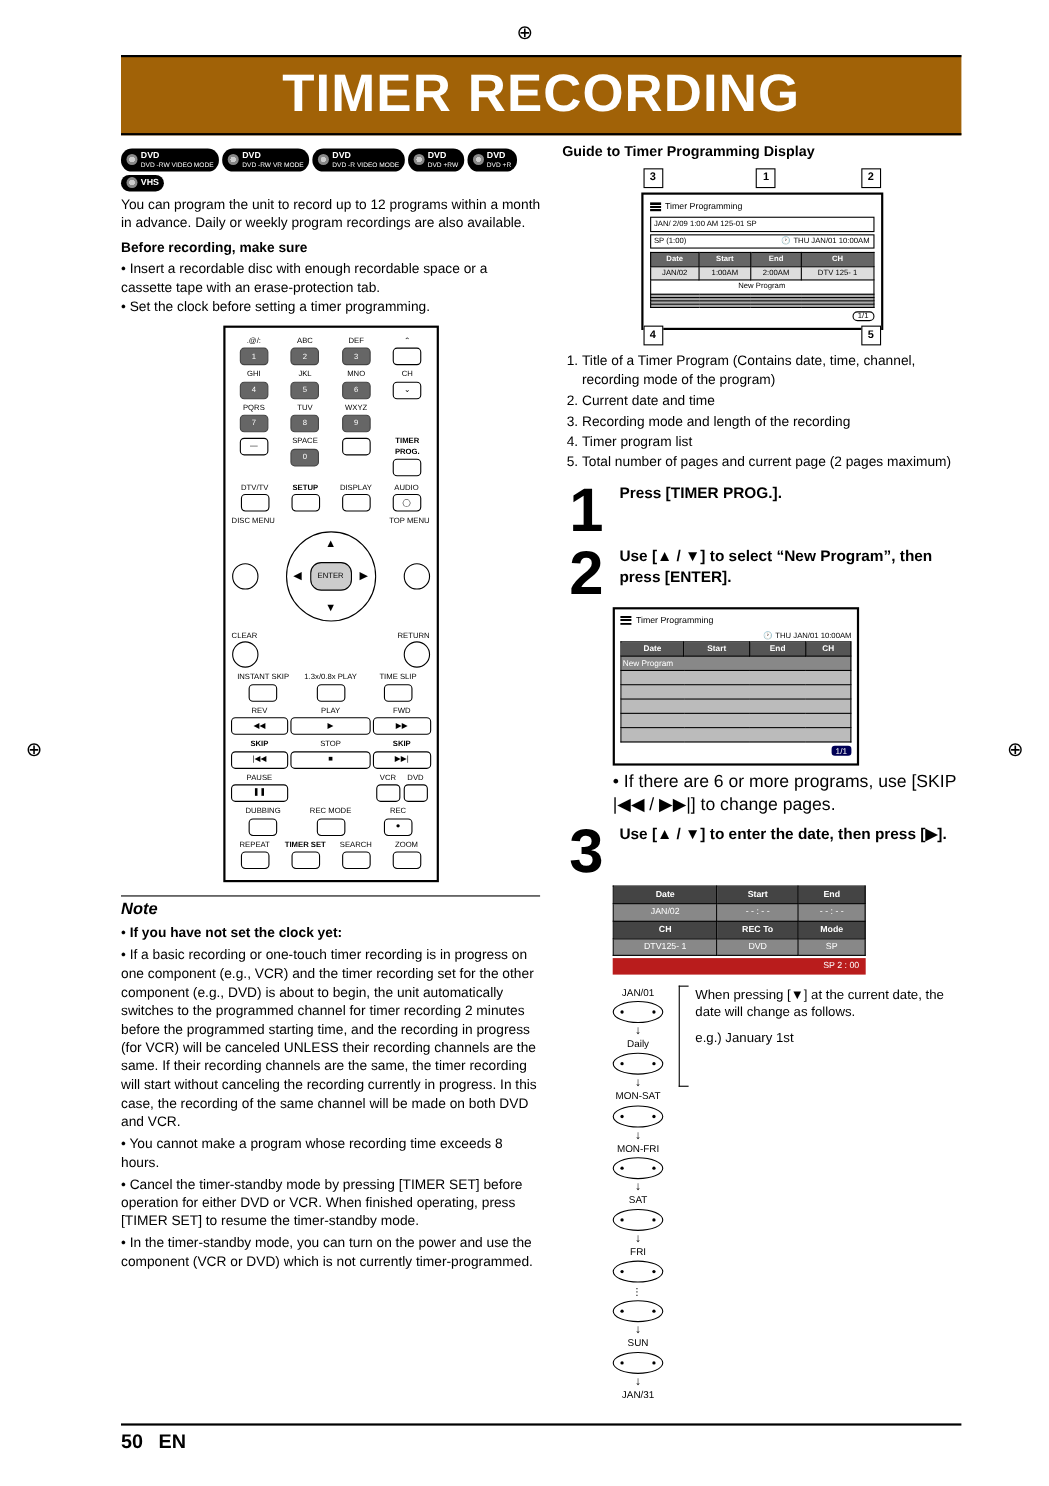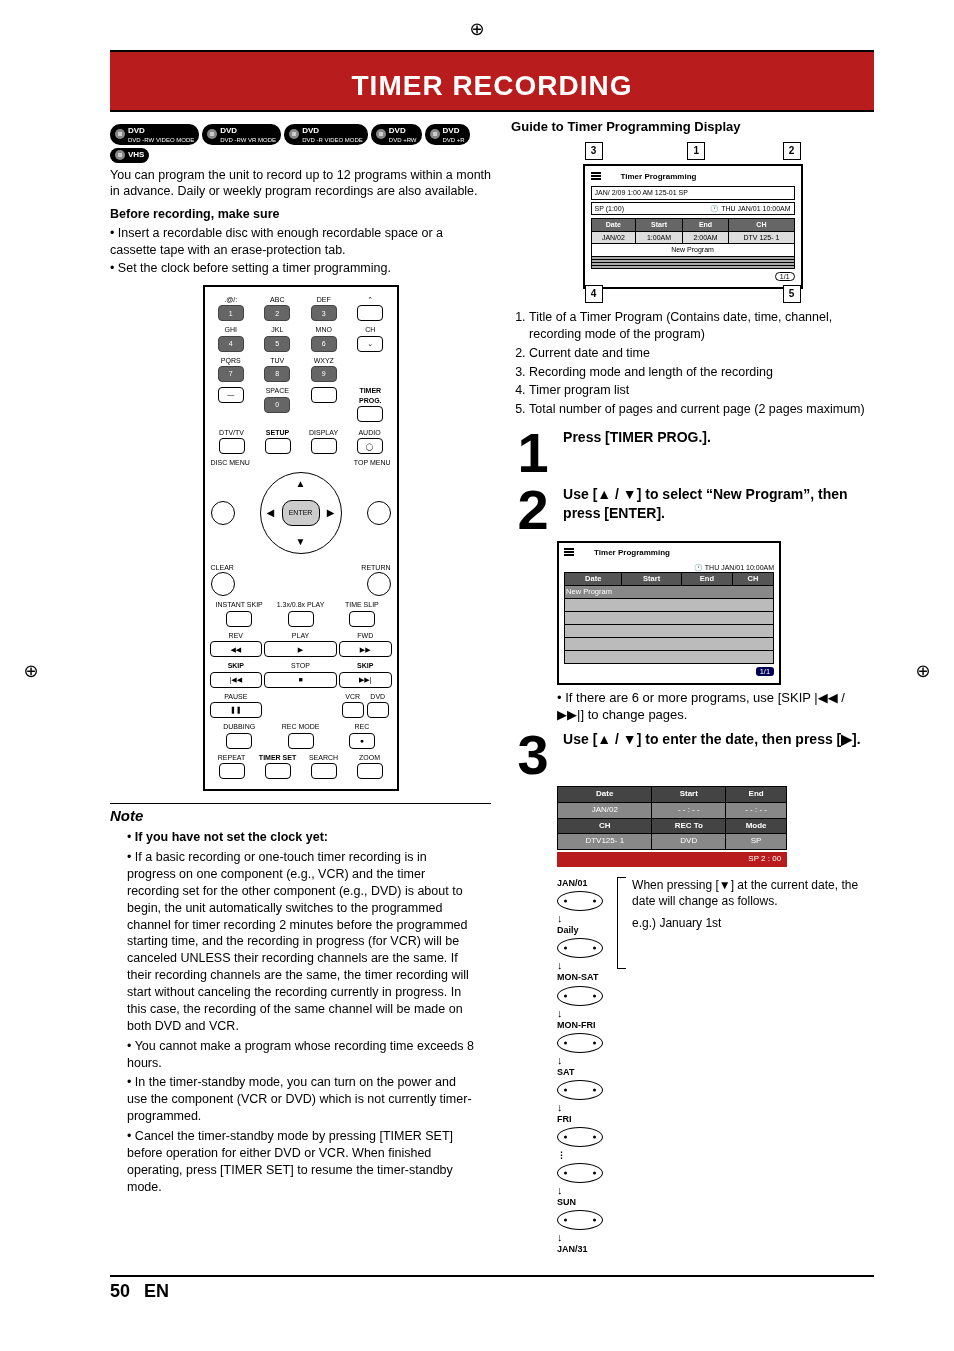--- a/index.html
+++ b/index.html
@@ -18,26 +18,26 @@
     position: absolute;
     width: 22px; height: 22px;
     display: flex; align-items: center; justify-content: center;
     font-size: 18px;
   }
   .reg-top { top: 18px; left: 50%; transform: translateX(-50%); }
   .reg-left { top: 50%; left: 20px; transform: translateY(-50%); }
   .reg-right { top: 50%; right: 20px; transform: translateY(-50%); }
 
   .title-bar {
-    background: #b91c1c;
+    background: #a16207;
     color: #fff;
-    font-size: 28px;
+    font-size: 48px;
     font-weight: bold;
     text-align: center;
-    padding: 18px 0 8px 0;
+    padding: 6px 0 8px 0;
     letter-spacing: 1px;
     border-top: 2px solid #000;
     border-bottom: 2px solid #000;
   }
 
   .cols {
     display: flex;
     gap: 20px;
     margin-top: 6px;
   }
@@ -120,41 +120,41 @@
 
   
   .note-head {
     font-style: italic;
     font-weight: bold;
     font-size: 15px;
     border-top: 1px solid #000;
     margin-top: 12px;
     padding-top: 2px;
   }
-  .note-body ul { list-style:none; padding:0; margin:2px 17px; }
+  .note-body ul { list-style:none; padding:0; margin:2px 0; }
   .note-body li::before { content:"•  "; }
   .note-body li { margin:3px 0; }
   .note-body .sub { margin-left: 10px; }
 
   
   .guide-head { font-weight:bold; font-size:13px; }
   .guidebox {
     margin: 6px auto 6px auto;
     width: 260px;
     position: relative;
     font-size: 8px;
     padding: 8px 0 14px 0;
   }
   .inner-screen {
     border:2px solid #000;
     margin: 0 20px;
     padding: 6px;
     background:#fff;
   }
-  .screen-title { font-size:8px; font-weight:bold; margin-bottom:4px; display:flex; gap:20px;}
+  .screen-title { font-size:8px; font-weight:normal; margin-bottom:4px; display:flex; align-items:center; gap:4px;}
   .screen-title .bars { display:inline-block; width:10px; height:8px;
     background: linear-gradient(#000 0 25%, transparent 25% 37%, #000 37% 62%, transparent 62% 75%, #000 75% 100%);
   }
   .mini-row { border:1px solid #000; padding:1px 3px; margin-top:2px; font-size:7px; display:flex; justify-content:space-between;}
   .mini-table { border-collapse:collapse; width:100%; font-size:7px; margin-top:3px;}
   .mini-table th,.mini-table td { border:1px solid #000; padding:1px 2px; text-align:center; background:#aaa; }
   .mini-table th { background:#666; color:#fff; }
   .mini-table td.white { background:#fff; }
   .mini-table td.light { background:#ddd; }
   .corner-badge { text-align:right; font-size:7px; margin-top:3px;}
@@ -206,22 +206,22 @@
   .step3grid .row2 td { background:#888; color:#fff; }
 
   .date-flow {
     display:flex;
     gap: 14px;
     margin-left: 46px;
     margin-top: 10px;
     align-items:flex-start;
   }
   .flow-col {
-    display:flex; flex-direction:column; 
-    font-size: 9px; font-weight:bold;
+    display:flex; flex-direction:column; align-items:center;
+    font-size: 9px; font-weight:normal;
   }
   .flow-col .oval {
     width: 44px; height:18px; border:1px solid #000; border-radius: 50% / 50%;
     margin: 2px 0;
     position:relative;
   }
   .flow-col .oval::before, .flow-col .oval::after {
     content:""; position:absolute; width:3px;height:3px;border-radius:50%;background:#000;
     top:50%; transform:translateY(-50%);
   }
@@ -508,22 +508,22 @@
       </div>
 
       <div class="note-head">Note</div>
       <div class="note-body">
         <ul>
           <li>
             <b>If you have not set the clock yet:</b><br>
           </li>
           <li>If a basic recording or one-touch timer recording is in progress on one component (e.g., VCR) and the timer recording set for the other component (e.g., DVD) is about to begin, the unit automatically switches to the programmed channel for timer recording 2 minutes before the programmed starting time, and the recording in progress (for VCR) will be canceled UNLESS their recording channels are the same. If their recording channels are the same, the timer recording will start without canceling the recording currently in progress. In this case, the recording of the same channel will be made on both DVD and VCR.</li>
           <li>You cannot make a program whose recording time exceeds 8 hours.</li>
+          <li>Cancel the timer-standby mode by pressing [TIMER SET] before operation for either DVD or VCR. When finished operating, press [TIMER SET] to resume the timer-standby mode.</li>
           <li>In the timer-standby mode, you can turn on the power and use the component (VCR or DVD) which is not currently timer-programmed.</li>
-          <li>Cancel the timer-standby mode by pressing [TIMER SET] before operation for either DVD or VCR. When finished operating, press [TIMER SET] to resume the timer-standby mode.</li>
         </ul>
       </div>
     </div>
 
     <div class="col right">
       <div class="guide-head">Guide to Timer Programming Display</div>
 
       <div class="guidebox">
         <div class="callout" style="top:0; left:48%">1</div>
         <div class="callout" style="top:0; right:22px">2</div>
@@ -624,21 +624,21 @@
           <tr>
                 <td colspan="4"></td>
               </tr>
           <tr>
                 <td colspan="4"></td>
               </tr>
         </tbody>
           </table>
         <div class="footer"><span style="background:#005;color:#fff;padding:0 4px;border-radius:3px;">1/1</span></div>
       </div>
-      <div class="step-extra" style="margin-left:46px;font-size:13px;">• <span>If there are 6 or more programs, use [SKIP |◀◀ / ▶▶|] to change pages.</span></div>
+      <div class="step-extra" style="margin-left:46px;font-size:16px;">• <span>If there are 6 or more programs, use [SKIP |◀◀ / ▶▶|] to change pages.</span></div>
 
       <div class="step">
         <div class="stepnum">3</div>
         <div class="stepbody"><span>Use [▲ / ▼] to enter the date, then press [▶].</span></div>
       </div>
       <div class="step3grid">
         <table>
           <tbody>
               <tr>
             <th>Date</th>

